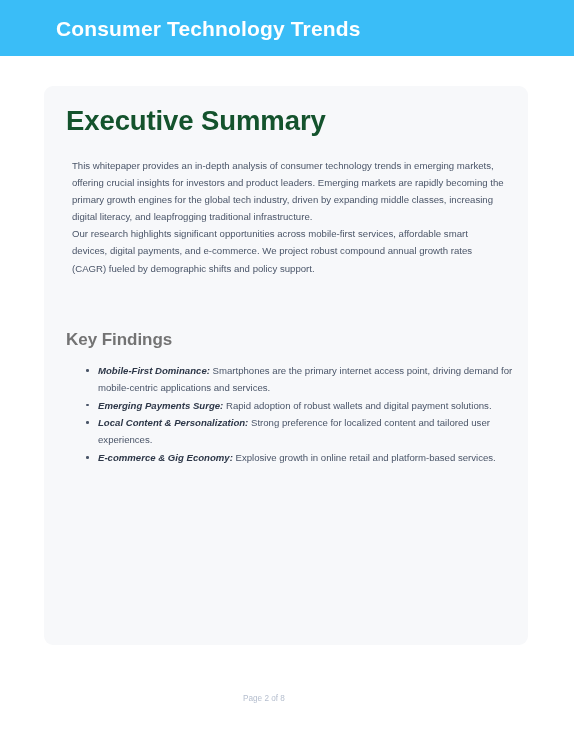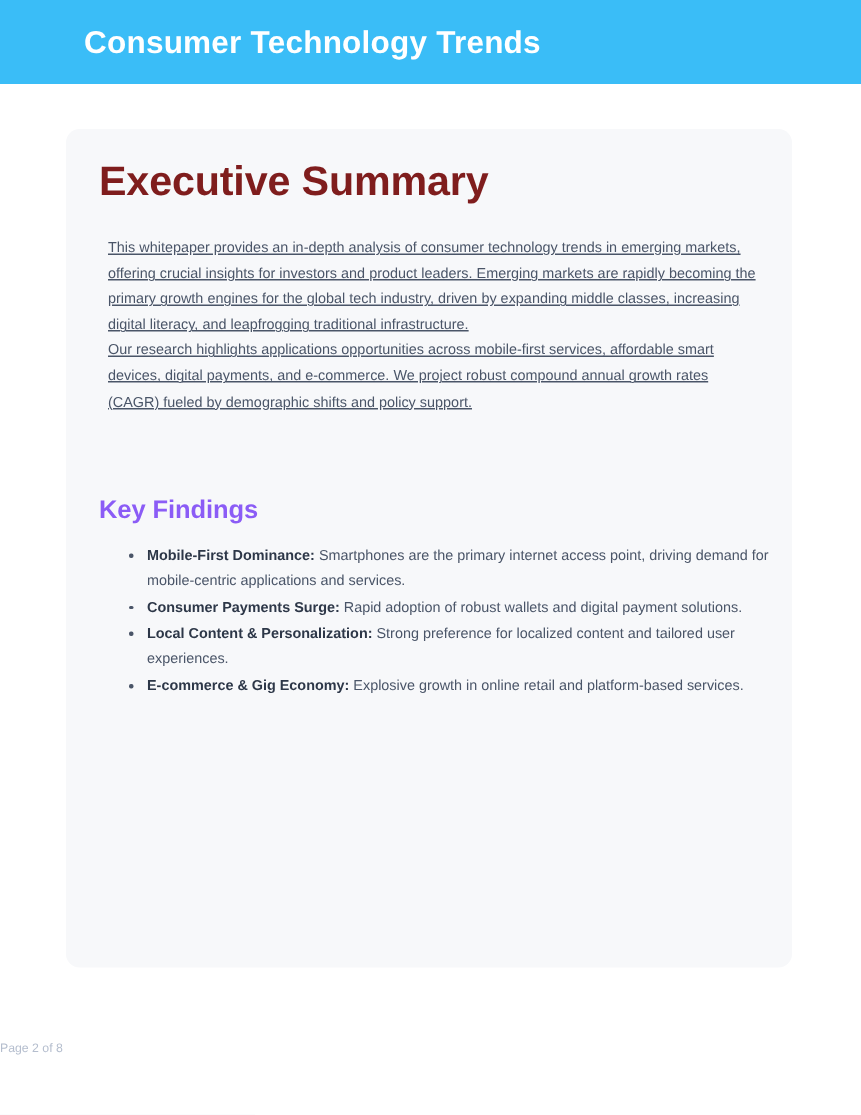--- a/index.html
+++ b/index.html
@@ -49,48 +49,47 @@
     box-sizing: border-box;
     padding: 0;
   }
 
   .section-title-primary {
     position: absolute;
     left: 22px;
     top: 18px;
     font-size: 27.5px;
     font-weight: bold;
-    color: #7f1d1d;
+    color: #14532d;
     letter-spacing: -0.1px;
     line-height: 34px;
     white-space: nowrap;
   }
 
   .body-block {
     position: absolute;
     left: 28px;
     top: 71px;
     width: 432px;
     font-size: 9.6px;
     color: #4A5568;
     line-height: 17.1px;
     letter-spacing: 0.01px;
   }
   .body-block p {
     margin: 0;
-    text-decoration: underline;
   }
 
   .section-title-secondary {
     position: absolute;
     left: 22px;
     top: 243px;
     font-size: 17px;
     font-weight: bold;
-    color: #8b5cf6;
+    color: #737373;
     line-height: 22px;
     letter-spacing: -0.05px;
     white-space: nowrap;
   }
 
   .findings-list {
     position: absolute;
     left: 28px;
     top: 276px;
     width: 442px;
@@ -112,58 +111,59 @@
     left: -12px;
     top: 7px;
     width: 2.6px;
     height: 2.6px;
     border-radius: 50%;
     background: #4A5568;
   }
   .finding-label {
     font-weight: bold;
     color: #2D3748;
+    font-style: italic;
   }
 
   
   .page-footer {
     position: absolute;
     left: 0;
     top: 693px;
     width: 528px;
-    text-align: left;
+    text-align: center;
     font-size: 8.2px;
     color: #B5BECE;
     line-height: 12px;
   }
 </style>
 </head>
 <body>
 
 <div class="header-banner">
   <div class="header-title">Consumer Technology Trends</div>
 </div>
 
 <div class="content-card">
 
   <div class="section-title-primary">Executive Summary</div>
 
   <div class="body-block">
     <p>This whitepaper provides an in-depth analysis of consumer technology trends in emerging markets, offering crucial insights for investors and product leaders. Emerging markets are rapidly becoming the primary growth engines for the global tech industry, driven by expanding middle classes, increasing digital literacy, and leapfrogging traditional infrastructure.</p>
-    <p>Our research highlights applications opportunities across mobile-first services, affordable smart devices, digital payments, and e-commerce. We project robust compound annual growth rates (CAGR) fueled by demographic shifts and policy support.</p>
+    <p>Our research highlights significant opportunities across mobile-first services, affordable smart devices, digital payments, and e-commerce. We project robust compound annual growth rates (CAGR) fueled by demographic shifts and policy support.</p>
   </div>
 
   <div class="section-title-secondary">Key Findings</div>
 
   <ul class="findings-list">
     <li>
       <span class="finding-label">Mobile-First Dominance:</span><span> Smartphones are the primary internet access point, driving demand for mobile-centric applications and services.</span>
     </li>
     <li>
-      <span class="finding-label">Consumer Payments Surge:</span><span> Rapid adoption of robust wallets and digital payment solutions.</span>
+      <span class="finding-label">Emerging Payments Surge:</span><span> Rapid adoption of robust wallets and digital payment solutions.</span>
     </li>
     <li>
       <span class="finding-label">Local Content &amp; Personalization:</span><span> Strong preference for localized content and tailored user experiences.</span>
     </li>
     <li>
       <span class="finding-label">E-commerce &amp; Gig Economy:</span><span> Explosive growth in online retail and platform-based services.</span>
     </li>
   </ul>
 
 </div>

